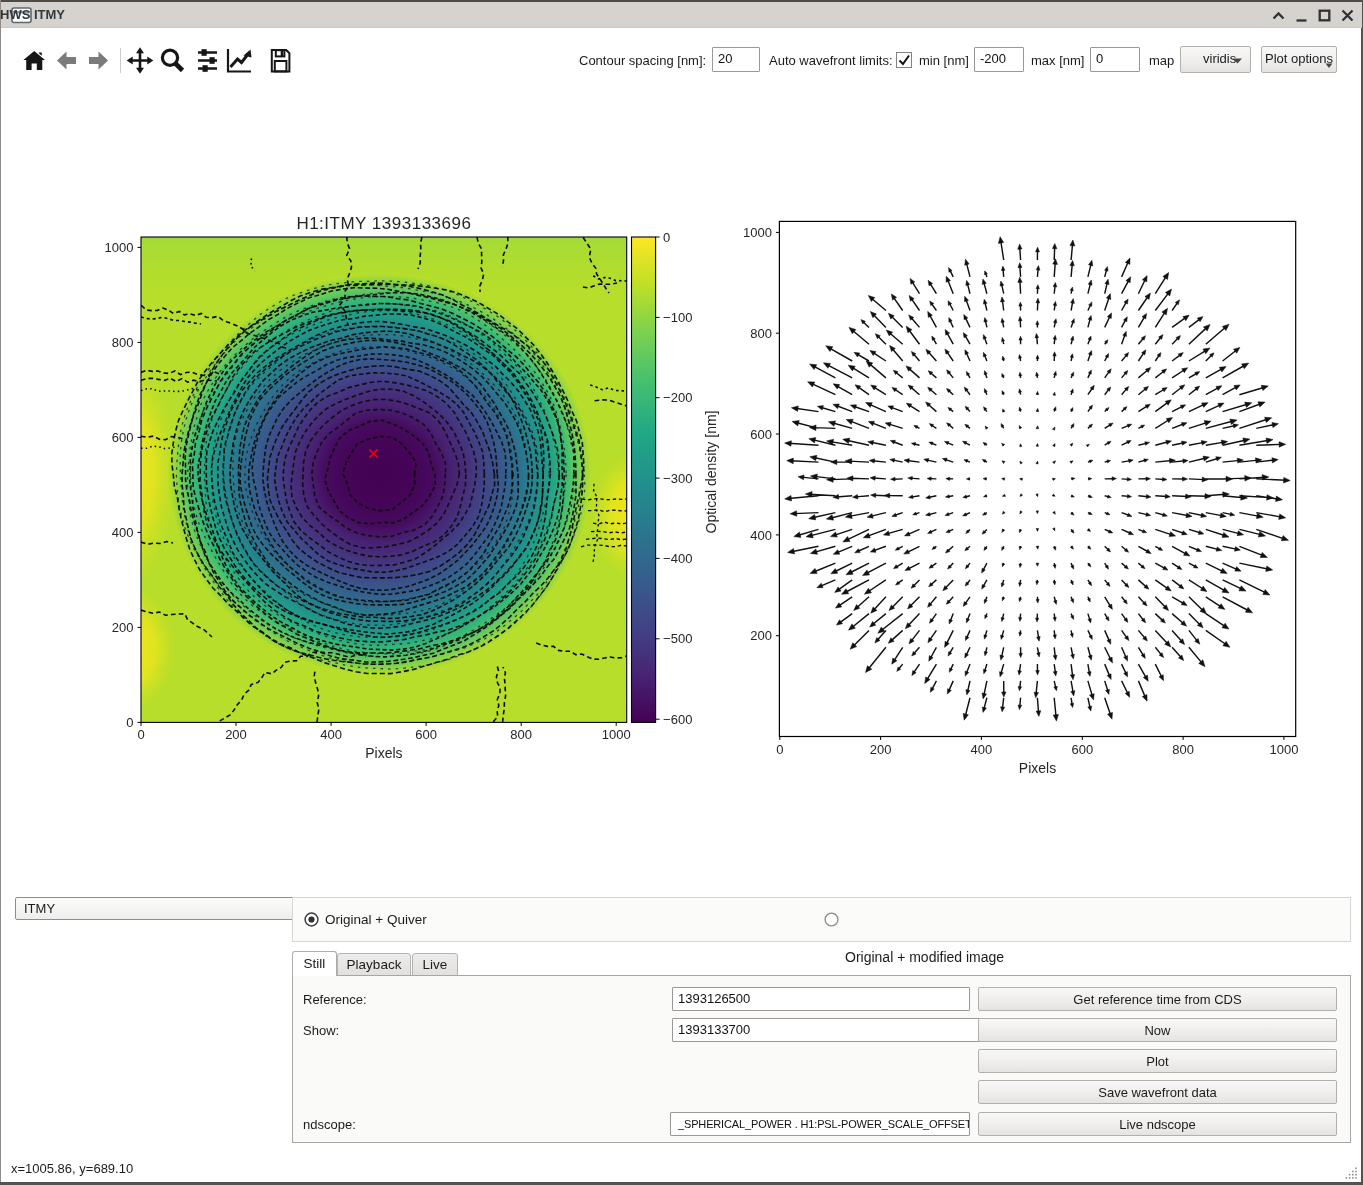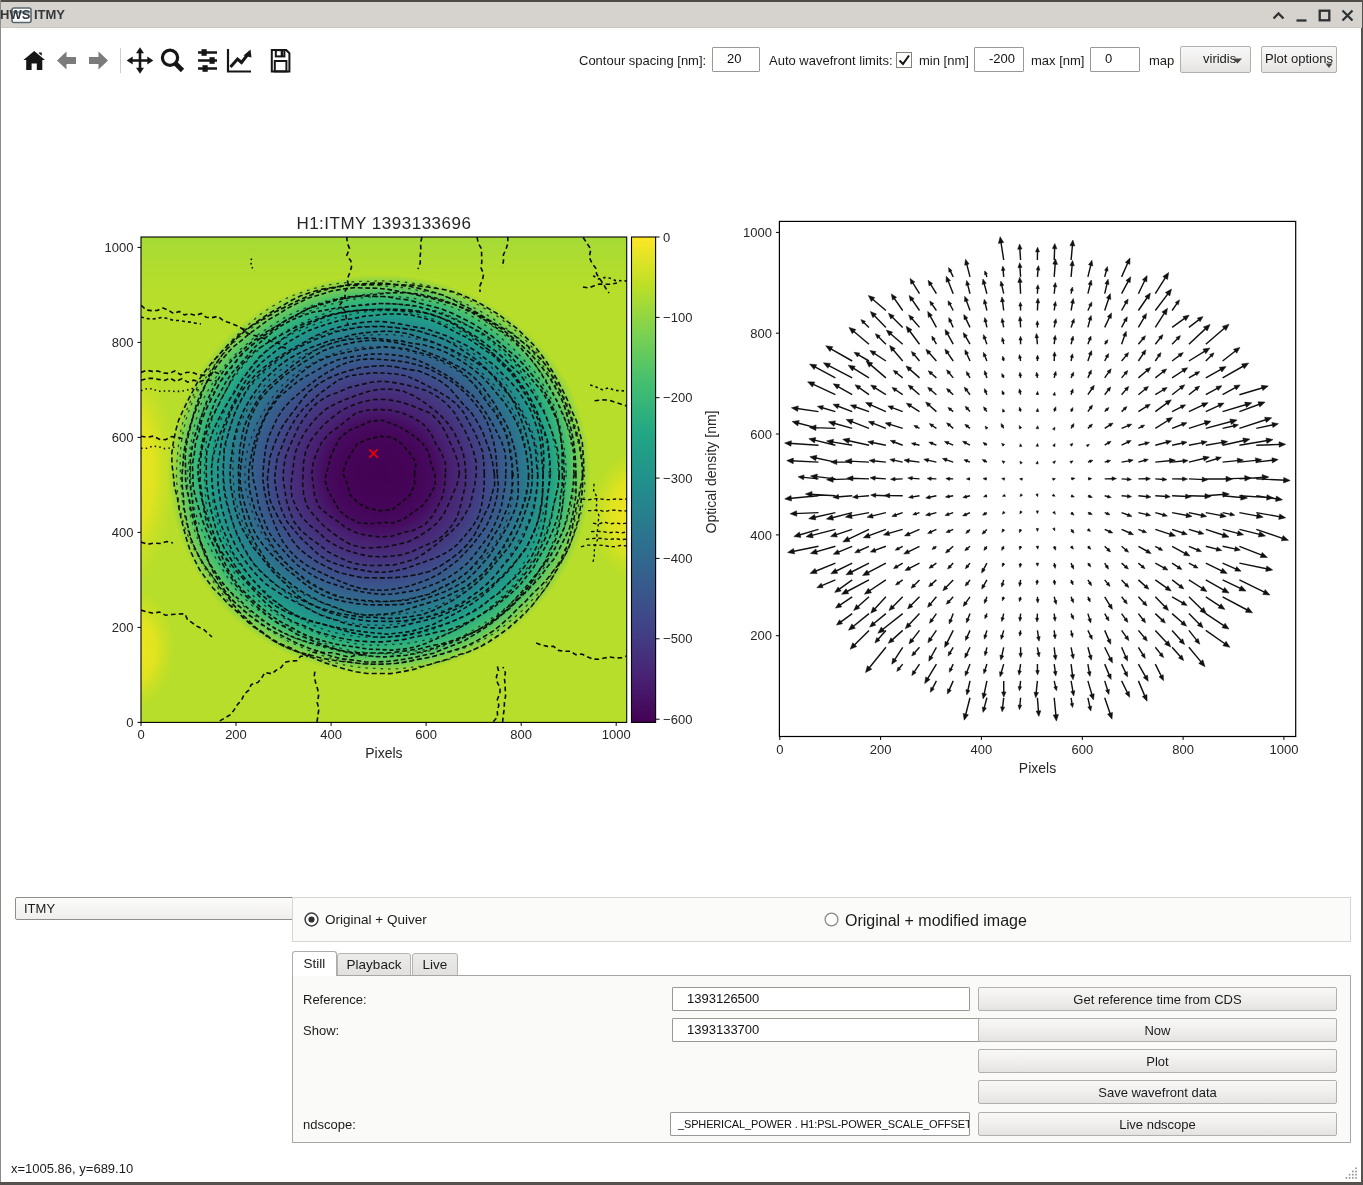--- a/index.html
+++ b/index.html
@@ -1,17 +1,17 @@
 <!DOCTYPE html>
 <html><head><meta charset="utf-8"><style>
 *{margin:0;padding:0;box-sizing:border-box}
 html,body{width:1363px;height:1185px;background:#fff;font-family:"Liberation Sans",sans-serif;position:relative;overflow:hidden}
 .abs{position:absolute}
 .lbl{position:absolute;font-size:13px;color:#1b1b1b;white-space:nowrap}
-.inp{position:absolute;background:#fff;border:1px solid #9b9894;border-radius:1px;font-size:13px;color:#111;line-height:22px;padding-left:14px;white-space:nowrap;overflow:hidden}
+.inp{position:absolute;background:#fff;border:1px solid #9b9894;border-radius:1px;font-size:13px;color:#111;line-height:22px;padding-left:5px;white-space:nowrap;overflow:hidden}
 .btn{position:absolute;background:linear-gradient(#f9f8f8,#eeedec 60%,#e5e3e1);border:1px solid #b3b0ac;border-radius:2px;font-size:13px;color:#1b1b1b;text-align:center;line-height:23px;white-space:nowrap}
 </style></head><body>
 
 <div class="abs" style="left:0;top:0;width:1363px;height:2px;background:#4e4a47"></div>
 <div class="abs" style="left:0;top:0;width:1px;height:1185px;background:#8f8c89"></div>
 <div class="abs" style="right:0;top:0;width:2px;height:1185px;background:#55514e"></div>
 <div class="abs" style="left:0;bottom:0;width:1363px;height:3px;background:#55514e"></div>
 <div class="abs" style="left:1px;top:2px;width:1361px;height:26px;background:#d6d3cf;border-bottom:1px solid #c9c6c2"></div>
 <svg class="abs" style="left:11px;top:7px" width="22" height="17" viewBox="0 0 22 17">
     <rect x="1" y="1" width="19" height="14.5" rx="2" fill="#fdfdfd" stroke="#5a676f" stroke-width="1.6"></rect>
@@ -301,21 +301,21 @@
   </div>
 <div class="abs" style="left:292px;top:897px;width:1059px;height:45px;background:#fbfbfa;border:1px solid #d8d6d4"></div>
 <svg class="abs" style="left:304px;top:912px" width="15" height="15" viewBox="0 0 15 15">
     <circle cx="7.5" cy="7.5" r="6.4" fill="#fff" stroke="#3c3c3c" stroke-width="1.5"></circle>
     <circle cx="7.5" cy="7.5" r="3.1" fill="#2f2f2f"></circle>
   </svg>
 <div class="lbl" style="left:325px;top:912px;font-size:13.5px">Original + Quiver</div>
 <svg class="abs" style="left:824px;top:912px" width="15" height="15" viewBox="0 0 15 15">
     <circle cx="7.5" cy="7.5" r="6.4" fill="#fff" stroke="#8b8885" stroke-width="1.3"></circle>
   </svg>
-<div class="lbl" style="left:845px;top:912px;font-size:16px">Original + modified image</div>
+<div class="lbl" style="left:845px;top:949px;font-size:14px">Original + modified image</div>
 <div class="abs" style="left:292px;top:951px;width:45px;height:25px;background:#fff;border:1px solid #aeaba8;border-bottom:none;border-radius:3px 3px 0 0;z-index:3;text-align:center;font-size:13.5px;line-height:24px;color:#1b1b1b">Still</div>
 <div class="abs" style="left:337px;top:953px;width:74px;height:23px;background:linear-gradient(#ececeb,#e2e0de);border:1px solid #b5b2af;border-radius:3px 3px 0 0;text-align:center;font-size:13.5px;line-height:22px;color:#1b1b1b">Playback</div>
 <div class="abs" style="left:412px;top:953px;width:46px;height:23px;background:linear-gradient(#ececeb,#e2e0de);border:1px solid #b5b2af;border-radius:3px 3px 0 0;text-align:center;font-size:13.5px;line-height:22px;color:#1b1b1b">Live</div>
 <div class="abs" style="left:292px;top:975px;width:1059px;height:168px;background:#fafaf9;border:1px solid #a8a5a2;z-index:2"></div>
 <div class="lbl" style="left:303px;top:992px;z-index:4">Reference:</div>
 <div class="inp" style="left:672px;top:987px;width:298px;height:24px;z-index:4">1393126500</div>
 <div class="btn" style="left:978px;top:987px;width:359px;height:24px;z-index:4">Get reference time from CDS</div>
 <div class="lbl" style="left:303px;top:1023px;z-index:4">Show:</div>
 <div class="inp" style="left:672px;top:1018px;width:330px;height:24px;z-index:4">1393133700</div>
 <div class="btn" style="left:978px;top:1018px;width:359px;height:24px;z-index:4">Now</div>

